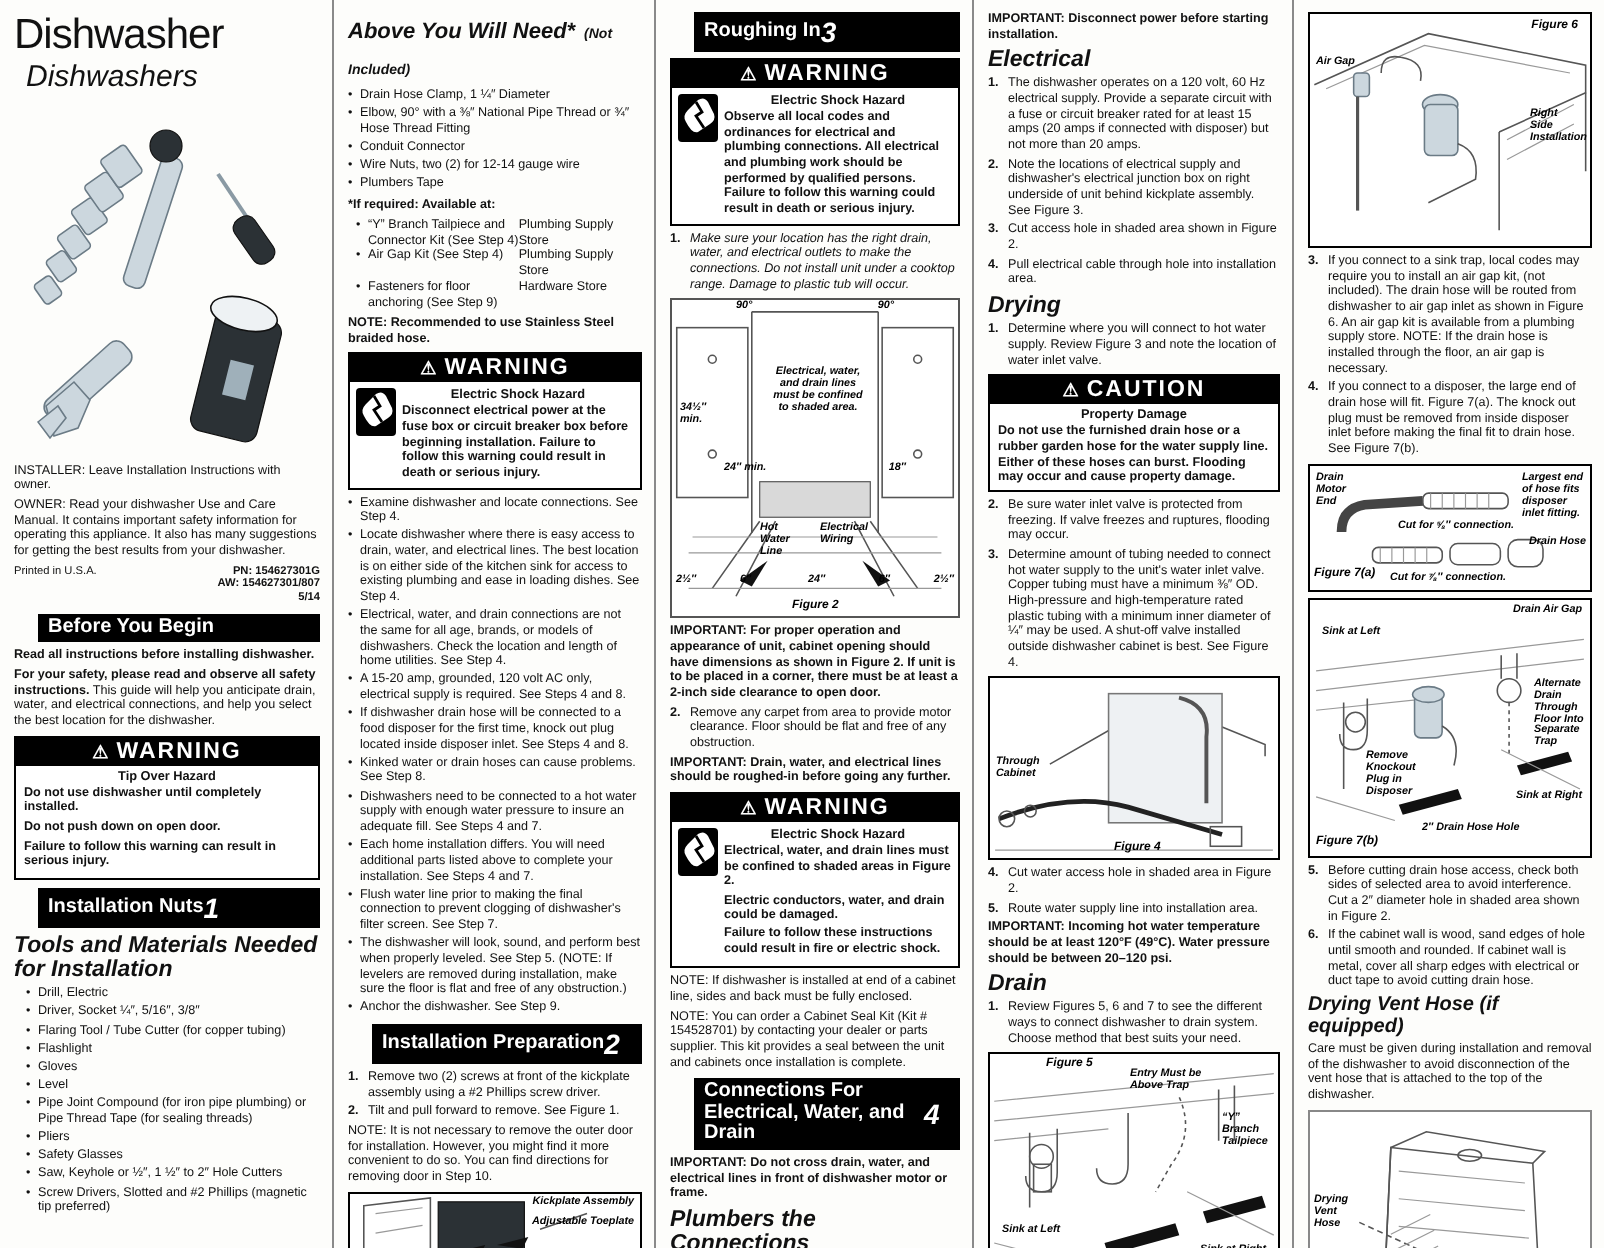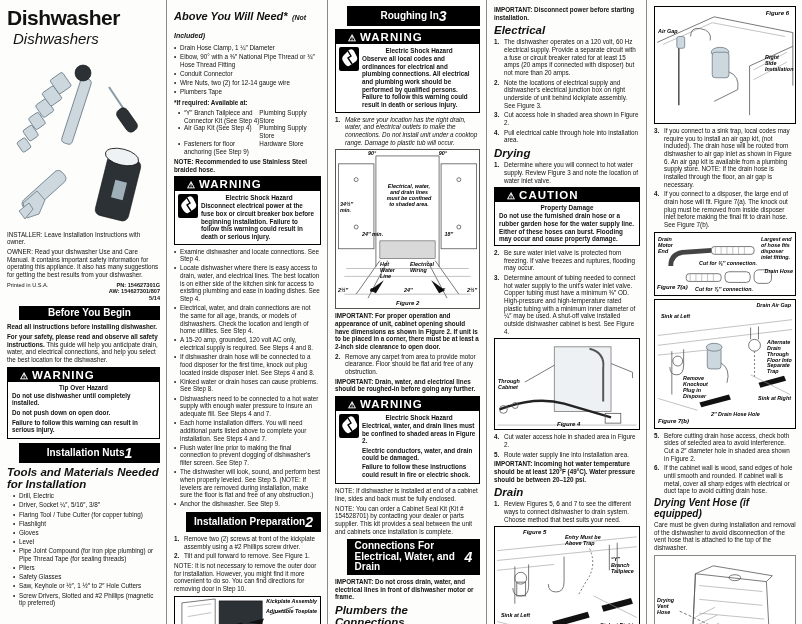--- a/index.html
+++ b/index.html
@@ -2,36 +2,36 @@
 <html><head>
 <meta charset="utf-8">
 <style>
   * { margin:0; padding:0; box-sizing:border-box; }
   html,body { width:802px; height:624px; background:#f4f4f1; font-family:"Liberation Sans", sans-serif; color:#111; }
   .page { width:802px; height:624px; background:#fdfdfb; display:flex; overflow:hidden; }
   .col { padding:6px 6px 4px 7px; overflow:hidden; position:relative; }
   .col + .col { border-left:1px solid #8a8a8a; }
   .c1 { width:166px; } .c2 { width:161px; } .c3 { width:159px; } .c4 { width:160px; } .c5 { width:156px; }
 
-  .doc-title { font-size:21px; font-weight:bold; letter-spacing:-0.5px; }
+  .doc-title { font-size:21px; font-weight:normal; letter-spacing:-0.5px; }
   .doc-sub { font-size:15px; font-style:italic; line-height:1.25; padding-left:6px; }
 
   .small { font-size:6.3px; line-height:1.22; }
   .tiny { font-size:5.6px; line-height:1.2; }
   p.small { margin:2px 0; }
   .b { font-weight:bold; } .i { font-style:italic; }
 
-  .secbar { background:#000; color:#fff; display:flex; justify-content:center; align-items:center;
+  .secbar { background:#000; color:#fff; display:flex; justify-content:flex-start; align-items:center;
             font-weight:bold; font-size:10px; padding:2px 5px; margin:4px 0 3px 12px; }
   .secbar .t { line-height:1.05; }
   .secnum { font-style:italic; font-size:14px; }
 
   .warnbox { border:1.3px solid #000; margin:3px 0; background:#fff; }
-  .warnhead { background:#000; color:#fff; font-weight:bold; font-size:11.5px;
-              padding:1px 12px; letter-spacing:1px; }
+  .warnhead { background:#000; color:#fff; text-align:center; font-weight:bold; font-size:11.5px;
+              padding:1px 0; letter-spacing:1px; }
   .warnhead .tri { font-size:9px; margin-right:3px; }
   .warnbody { display:flex; gap:3px; padding:3px; }
   .warnbody .txt { flex:1; }
   .hazard { text-align:center; font-weight:bold; font-size:6.4px; margin-bottom:1px; }
   .shock-icon { width:20px; height:24px; background:#000; border-radius:2px; flex:0 0 auto; position:relative; }
   .shock-icon svg { position:absolute; inset:0; }
 
   ul.dots { list-style:none; margin:2px 0; }
   ul.dots li { font-size:6.3px; line-height:1.22; padding-left:6px; position:relative; margin-bottom:1.5px; }
   ul.dots li:before { content:"•"; position:absolute; left:0; }

